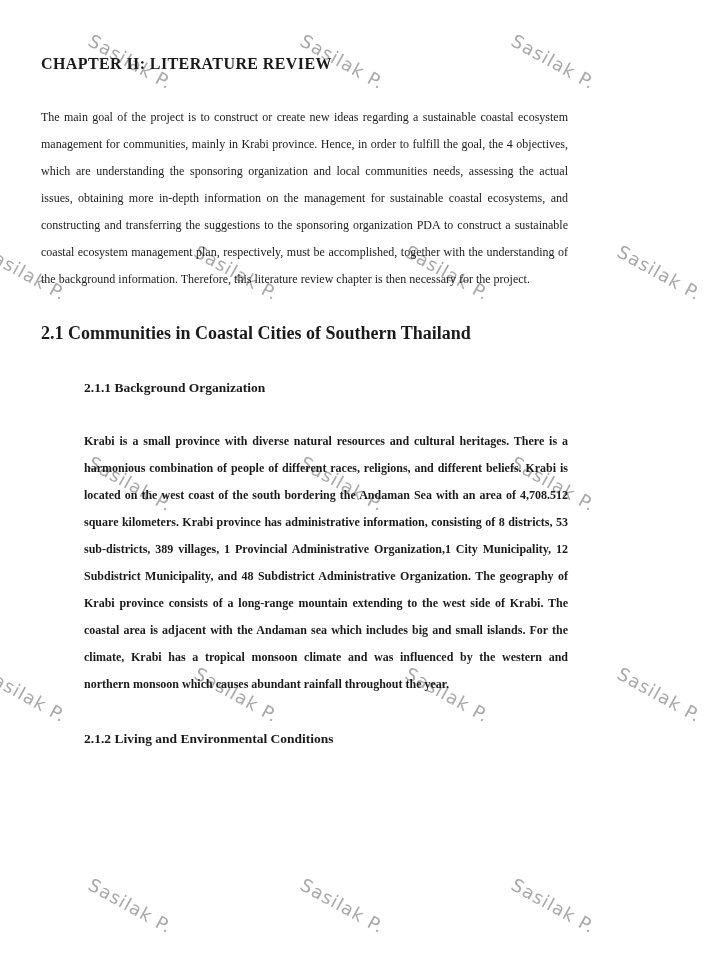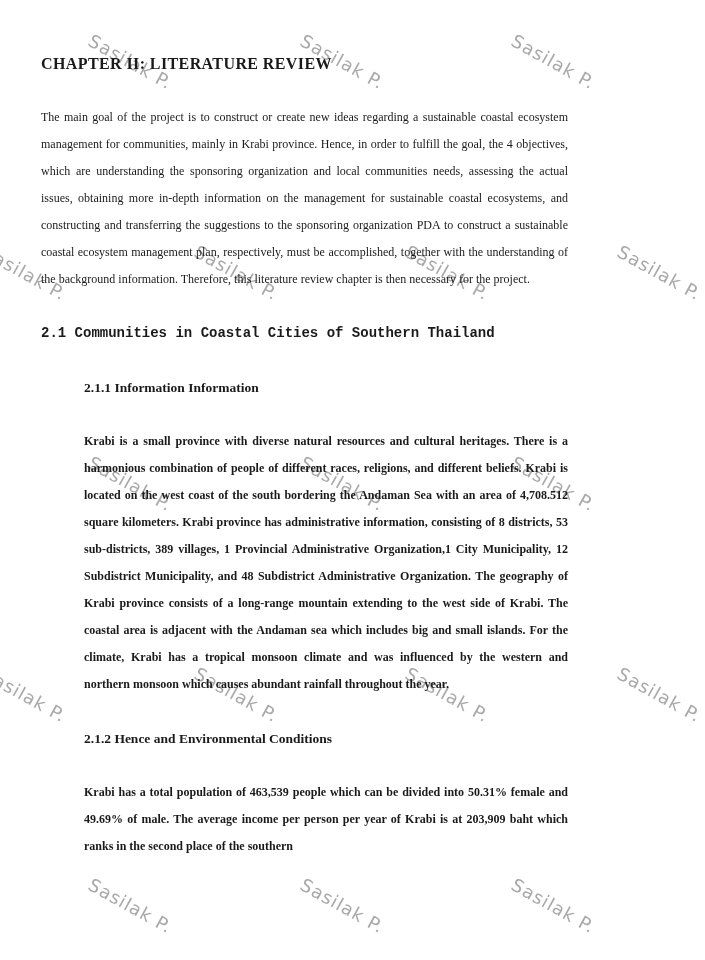--- a/index.html
+++ b/index.html
@@ -41,25 +41,24 @@
     color: #1a1a1a;
   }
   .chapter-title {
     font-size: 16px;
     font-weight: bold;
     line-height: 27px;
     letter-spacing: 0.4px;
     margin: 0;
   }
   .section-heading {
-    font-size: 14px;
+    font-size: 18px;
     font-weight: bold;
     line-height: 27px;
     margin: 27px 0 0 0;
-    font-family: Liberation Mono, monospace;
   }
   .subsection-heading {
     font-size: 13.5px;
     font-weight: bold;
     line-height: 27px;
     margin: 27px 0 0 43px;
   }
   .para {
     font-size: 12px;
     line-height: 27px;
@@ -100,22 +99,21 @@
     <span class="wm" style="left:518px;top:874px">Sasilak P.</span>
   </div>
 
   <div class="content">
     <h1 class="chapter-title">CHAPTER II: LITERATURE REVIEW</h1>
 
     <p class="para">The main goal of the project is to construct or create new ideas regarding a sustainable coastal ecosystem management for communities, mainly in Krabi province. Hence, in order to fulfill the goal, the 4 objectives, which are understanding the sponsoring organization and local communities needs, assessing the actual issues,  obtaining more in-depth information on the management for sustainable coastal ecosystems, and constructing and transferring the suggestions to the sponsoring organization PDA to construct a sustainable coastal ecosystem management plan, respectively, must be accomplished, together with the understanding of the background information. Therefore, this literature review chapter is then necessary for the project.</p>
 
     <h2 class="section-heading">2.1 Communities in Coastal Cities of Southern Thailand</h2>
 
-    <h3 class="subsection-heading">2.1.1 Information Information</h3>
+    <h3 class="subsection-heading">2.1.1 Background Organization</h3>
 
     <p class="para indented">Krabi is a small province with diverse natural resources and cultural heritages. There is a harmonious combination of people of different races, religions, and different beliefs. Krabi is located on the west coast of the south bordering the Andaman Sea with an area of 4,708.512 square kilometers. Krabi province has administrative information, consisting of 8 districts, 53 sub-districts, 389 villages, 1 Provincial Administrative Organization,1 City Municipality, 12 Subdistrict Municipality, and 48 Subdistrict Administrative Organization. The geography of Krabi province consists of a long-range mountain extending to the west side of Krabi. The coastal area is adjacent with the Andaman sea which includes big and small islands. For the climate, Krabi has a tropical monsoon climate and was influenced by the western and northern monsoon which causes abundant rainfall throughout the year.</p>
 
-    <h3 class="subsection-heading">2.1.2 Hence and Environmental Conditions</h3>
+    <h3 class="subsection-heading">2.1.2 Living and Environmental Conditions</h3>
 
-    <p class="para indented">Krabi has a total population of 463,539 people which can be divided into 50.31% female and 49.69% of male. The average income per person per year of Krabi is at 203,909 baht which ranks in the second place of the southern</p>
   </div>
 
 </div>
 
 </body></html>

